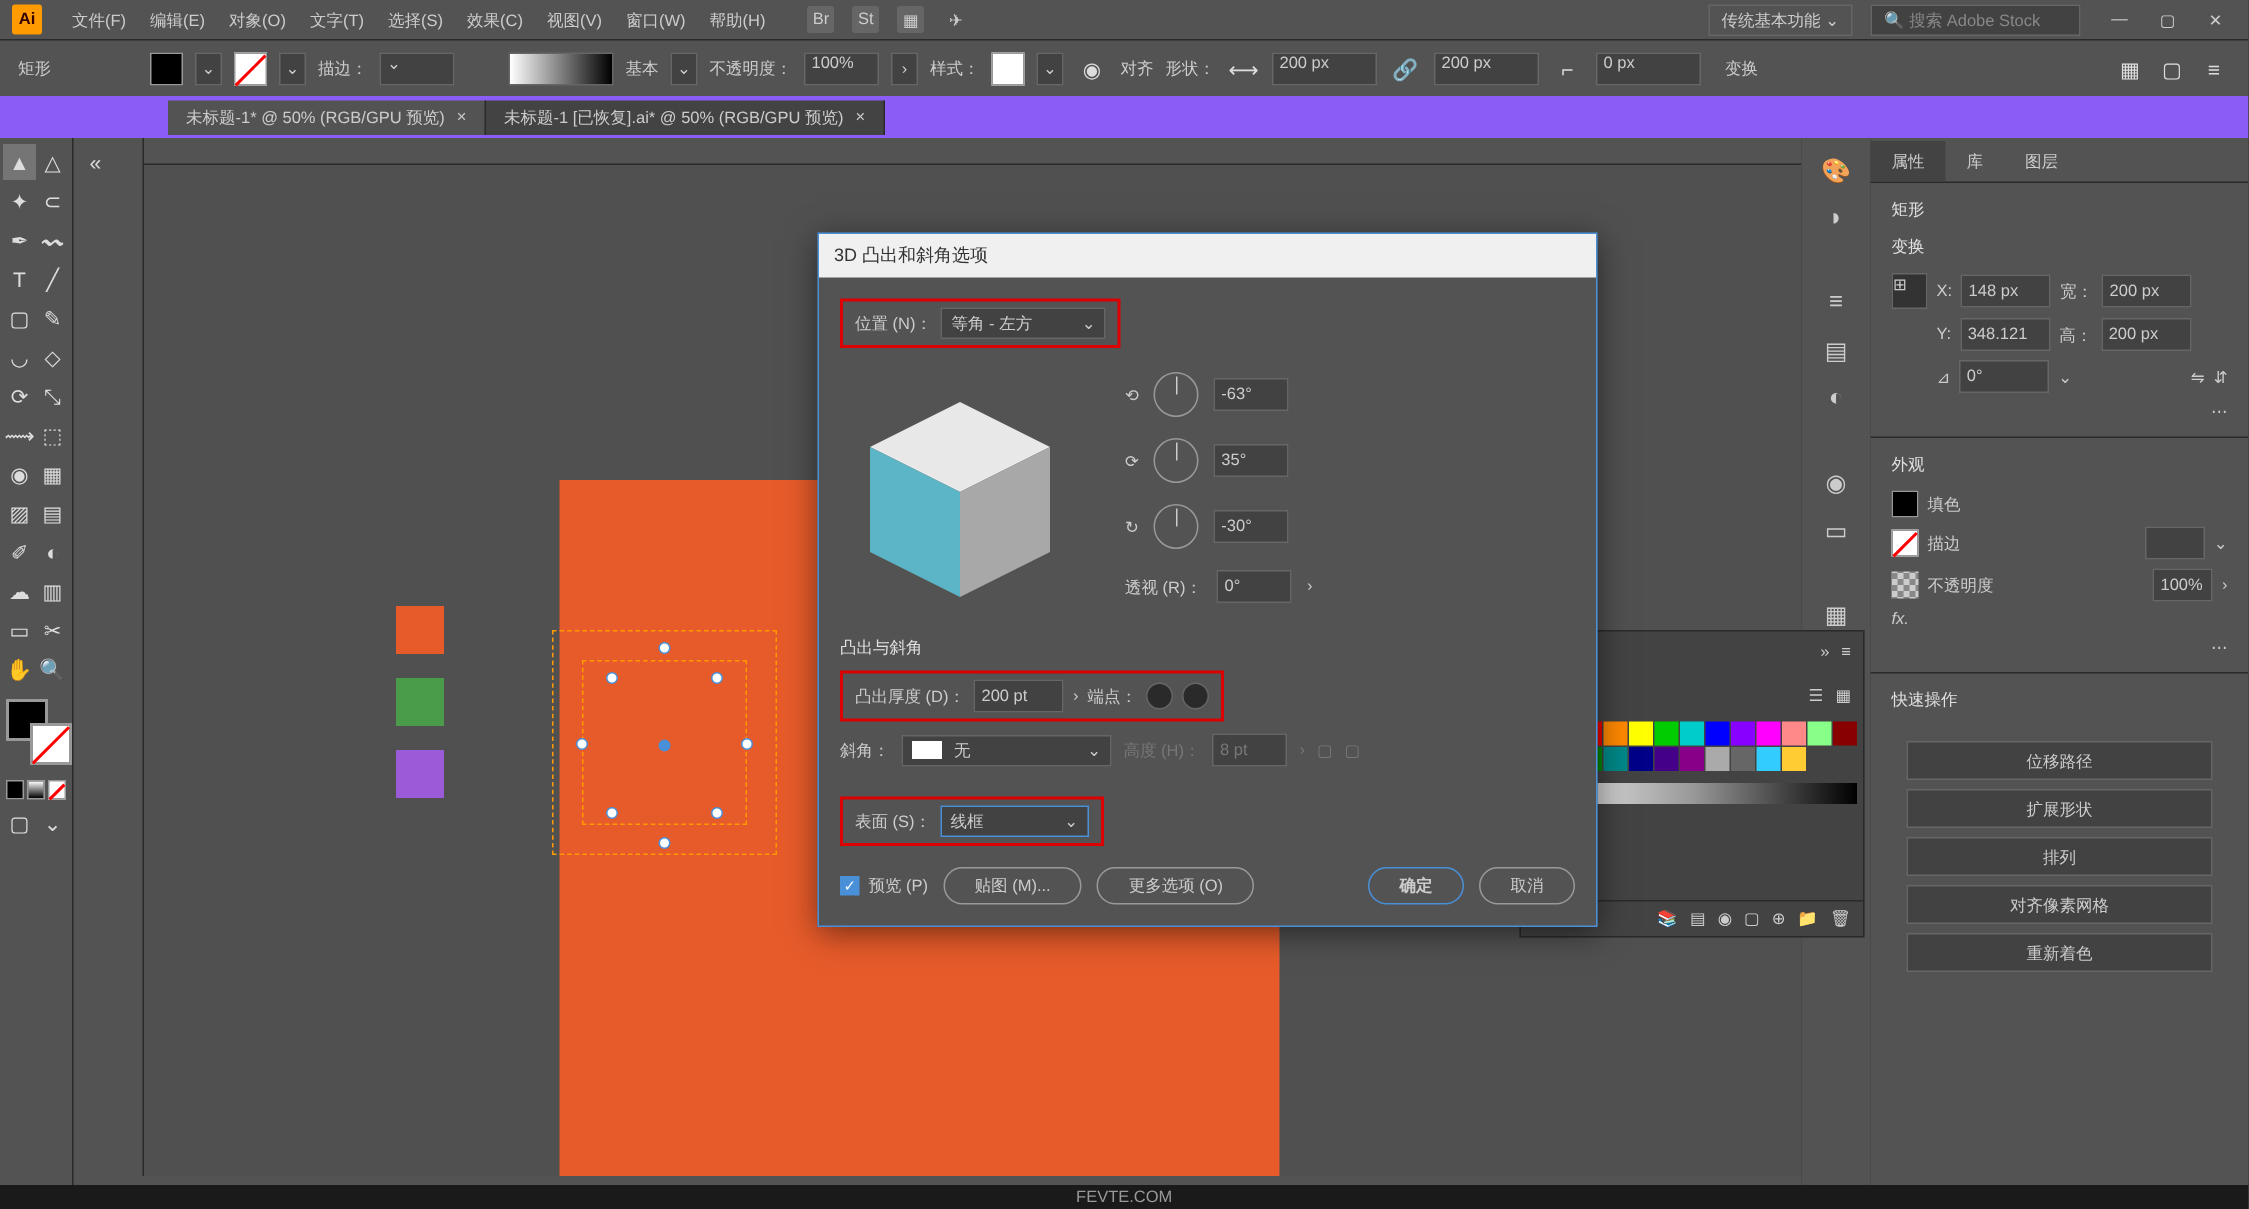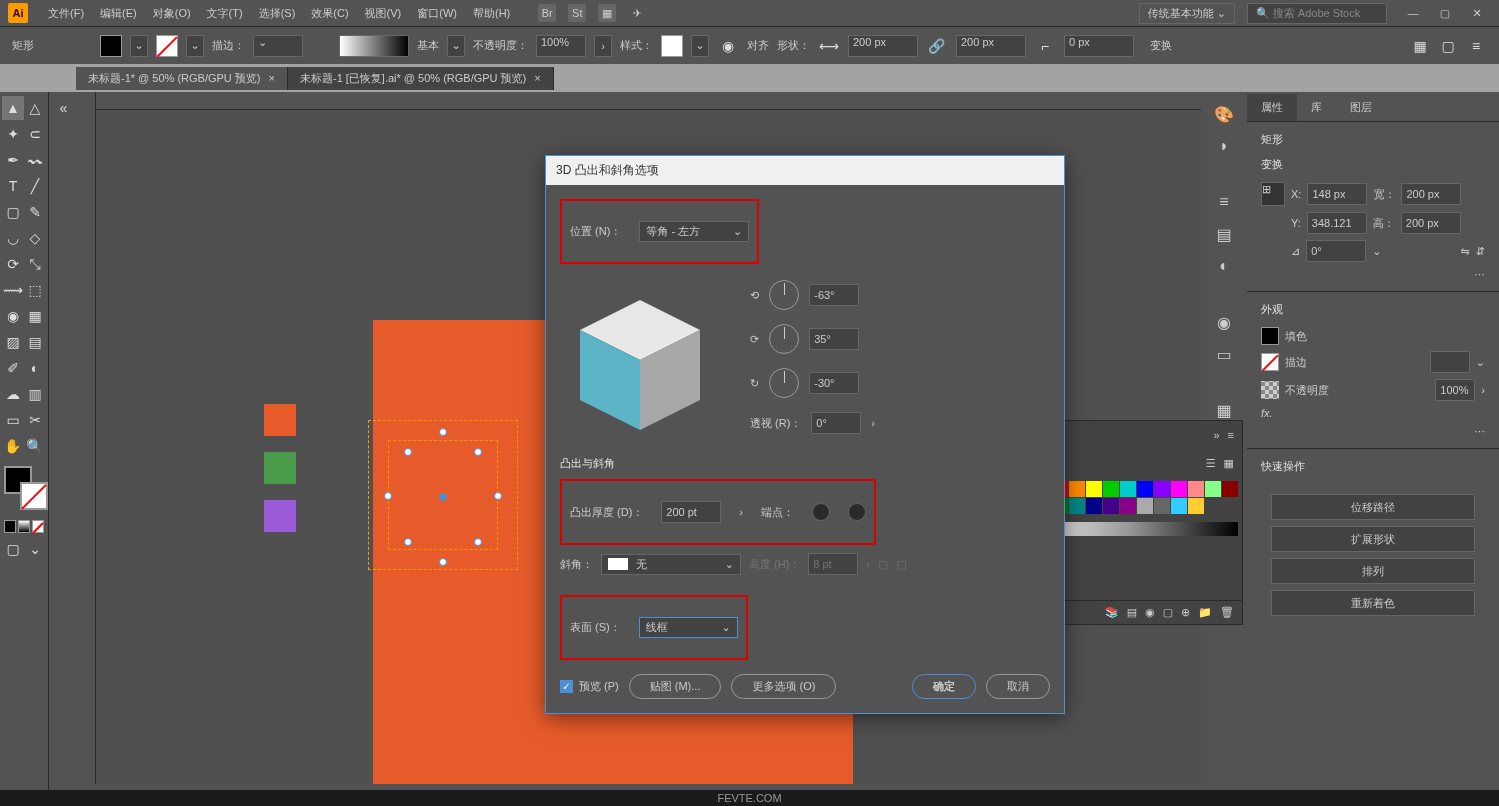--- a/index.html
+++ b/index.html
@@ -16,21 +16,21 @@
 .control-bar{height:38px;background:#535353;border-top:1px solid #2a2a2a;display:flex;align-items:center;padding:0 12px;gap:8px;}
 .ctrl-label{color:#ccc;white-space:nowrap;}
 .swatch{width:22px;height:22px;border:1px solid #999;display:inline-block;}
 .swatch-black{background:#000;}
 .swatch-none{background:#fff;position:relative;}
 .swatch-none::after{content:"";position:absolute;width:140%;height:2px;background:red;top:50%;left:-20%;transform:rotate(-45deg);}
 .dd{width:18px;height:22px;background:#424242;border:1px solid #666;display:flex;align-items:center;justify-content:center;}
 .input-sm{width:50px;height:22px;background:#424242;border:1px solid #666;padding:0 4px;}
 .input-md{width:70px;height:22px;background:#424242;border:1px solid #666;padding:0 4px;}
 .btn-text{padding:2px 8px;background:#535353;cursor:pointer;}
-.tab-bar{height:28px;background:#a3a3a3;display:flex;align-items:center;padding-left:76px;}
+.tab-bar{height:28px;background:#8b5cf6;display:flex;align-items:center;padding-left:112px;}
 .tab{padding:4px 12px;background:#535353;border-right:1px solid #2a2a2a;display:flex;align-items:center;gap:8px;}
 .tab.inactive{background:#434343;color:#999;}
 .tab-close{cursor:pointer;}
 .main{position:relative;height:714px;display:flex;}
 .toolbox{width:48px;background:#535353;display:flex;flex-direction:column;padding:4px 2px;}
 .tool-row{display:flex;height:26px;}
 .tool{width:22px;height:24px;display:flex;align-items:center;justify-content:center;cursor:pointer;color:#ddd;font-size:14px;}
 .tool.sel{background:#757575;}
 .fill-stroke{position:relative;width:44px;height:44px;margin:6px 2px;}
 .fill-sw{position:absolute;width:28px;height:28px;background:#000;border:2px solid #999;top:0;left:0;}
@@ -54,21 +54,21 @@
 .props-section{padding:10px 14px;border-bottom:1px solid #2a2a2a;}
 .props-title{font-size:11px;margin-bottom:10px;color:#e0e0e0;}
 .props-row{display:flex;align-items:center;gap:6px;margin-bottom:6px;}
 .props-input{width:60px;height:22px;background:#424242;border:1px solid #666;padding:0 4px;display:flex;align-items:center;}
 .action-btns{display:flex;flex-wrap:wrap;gap:6px;padding:10px;}
 .action-btn{flex:1 1 45%;min-width:100px;height:26px;background:#424242;border:1px solid #666;display:flex;align-items:center;justify-content:center;cursor:pointer;}
 .action-btn.full{flex:1 1 100%;}
 .dialog{position:absolute;left:545px;top:155px;width:520px;background:#535353;border:1px solid #4a90d9;box-shadow:0 4px 20px rgba(0,0,0,0.5);}
 .dialog-title{background:#f0f0f0;color:#333;padding:6px 10px;font-size:12px;}
 .dialog-body{padding:14px;}
-.highlight{border:2px solid #d00;padding:20px 8px;display:inline-flex;align-items:center;gap:18px;}
+.highlight{border:2px solid #d00;padding:4px 8px;display:inline-flex;align-items:center;gap:6px;}
 .sel-input{background:#424242;border:1px solid #666;padding:2px 6px;display:flex;align-items:center;gap:8px;cursor:pointer;}
 .cube-wrap{display:flex;gap:30px;margin:16px 0;}
 .cube{width:160px;height:160px;position:relative;}
 .cube svg{width:100%;height:100%;}
 .angle-col{display:flex;flex-direction:column;gap:14px;}
 .angle-row{display:flex;align-items:center;gap:10px;}
 .angle-dial{width:30px;height:30px;border:1px solid #999;border-radius:50%;position:relative;}
 .angle-dial::after{content:"";position:absolute;width:1px;height:12px;background:#ccc;top:2px;left:50%;}
 .angle-input{width:50px;height:22px;background:#424242;border:1px solid #666;padding:0 4px;display:flex;align-items:center;}
 .section-label{color:#e0e0e0;margin:10px 0 8px;}
@@ -349,20 +349,21 @@
           <span style="font-style:italic">fx.</span>
         </div>
       <div style="text-align:right"><span>⋯</span></div>
     </div>
     <div class="props-section" style="border:none">
       <div class="props-title">快速操作</div>
       <div class="action-btns">
         <div class="action-btn">位移路径</div>
         <div class="action-btn">扩展形状</div>
         <div class="action-btn">排列</div>
+        <div class="action-btn">对齐像素网格</div>
         <div class="action-btn full">重新着色</div>
       </div>
     </div>
   </div>
 </div>
 
 <div class="swatches-panel">
   <div class="sw-tabs">
       <span>字号</span>
       <span style="margin-left:auto">»</span>

